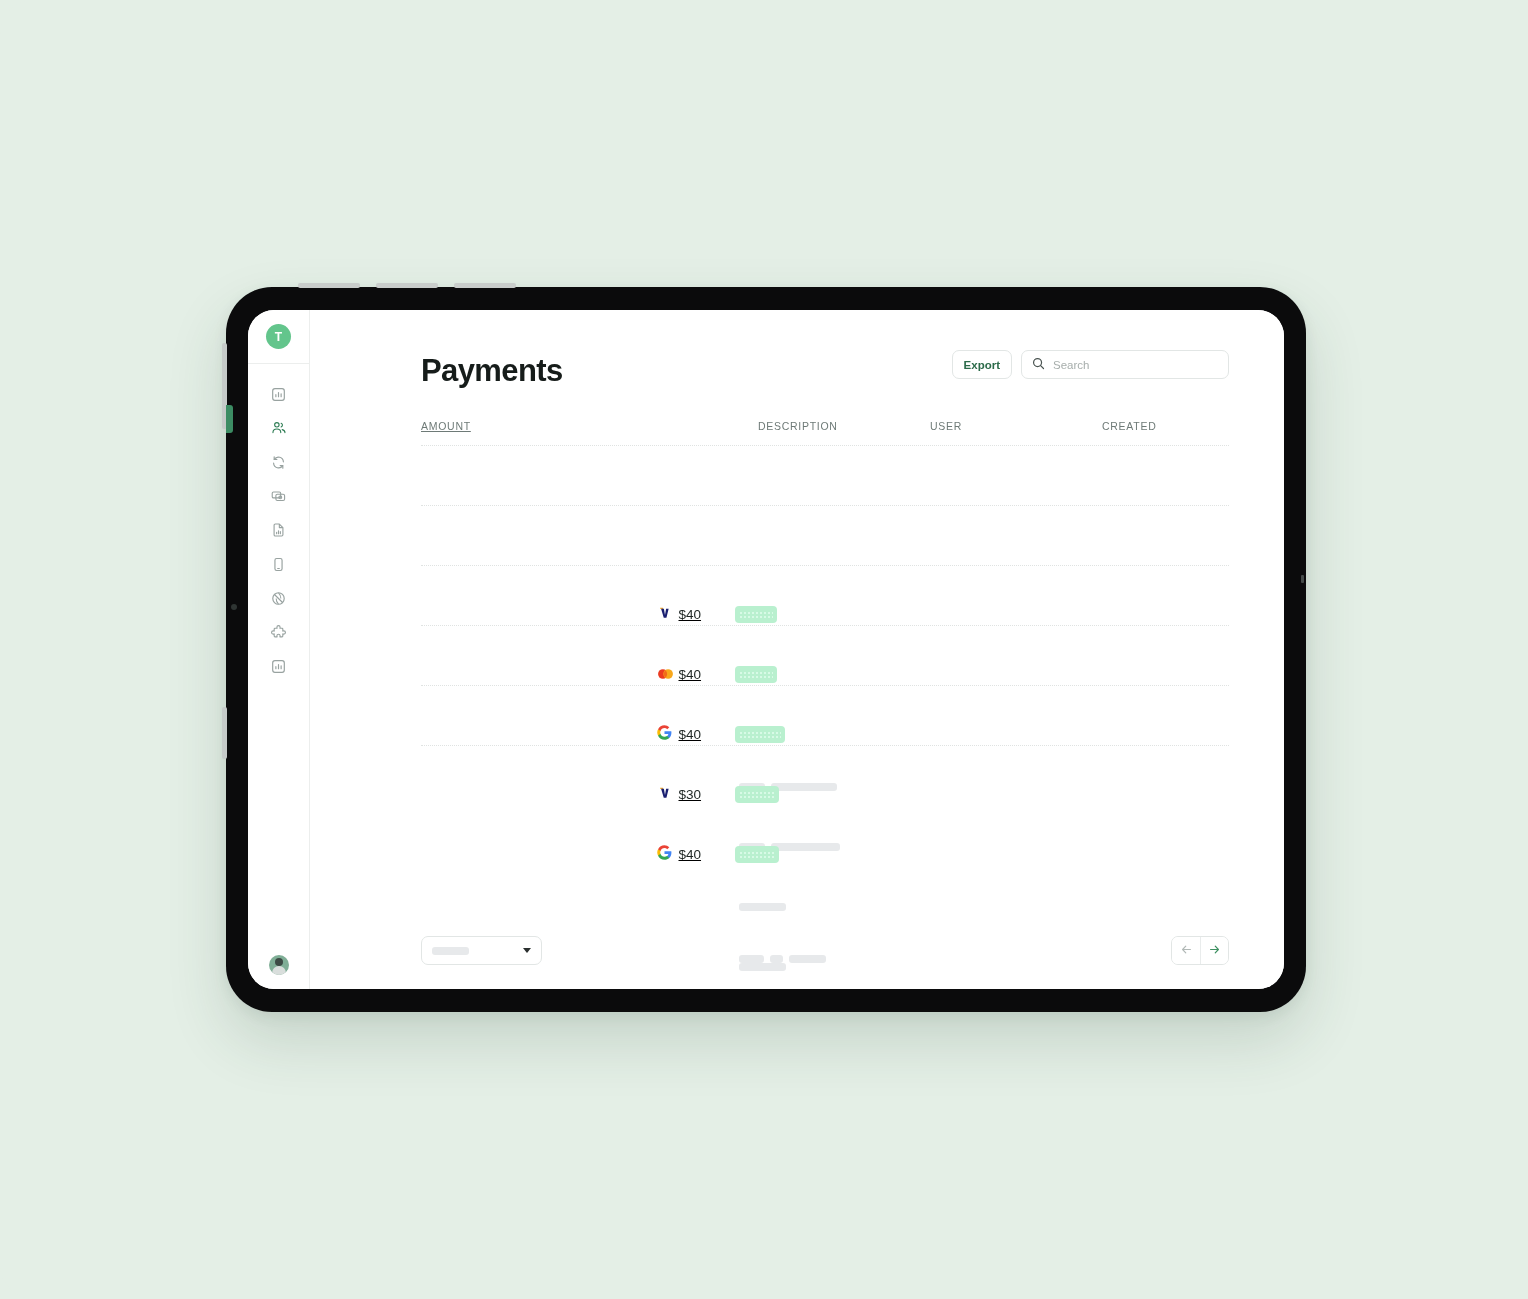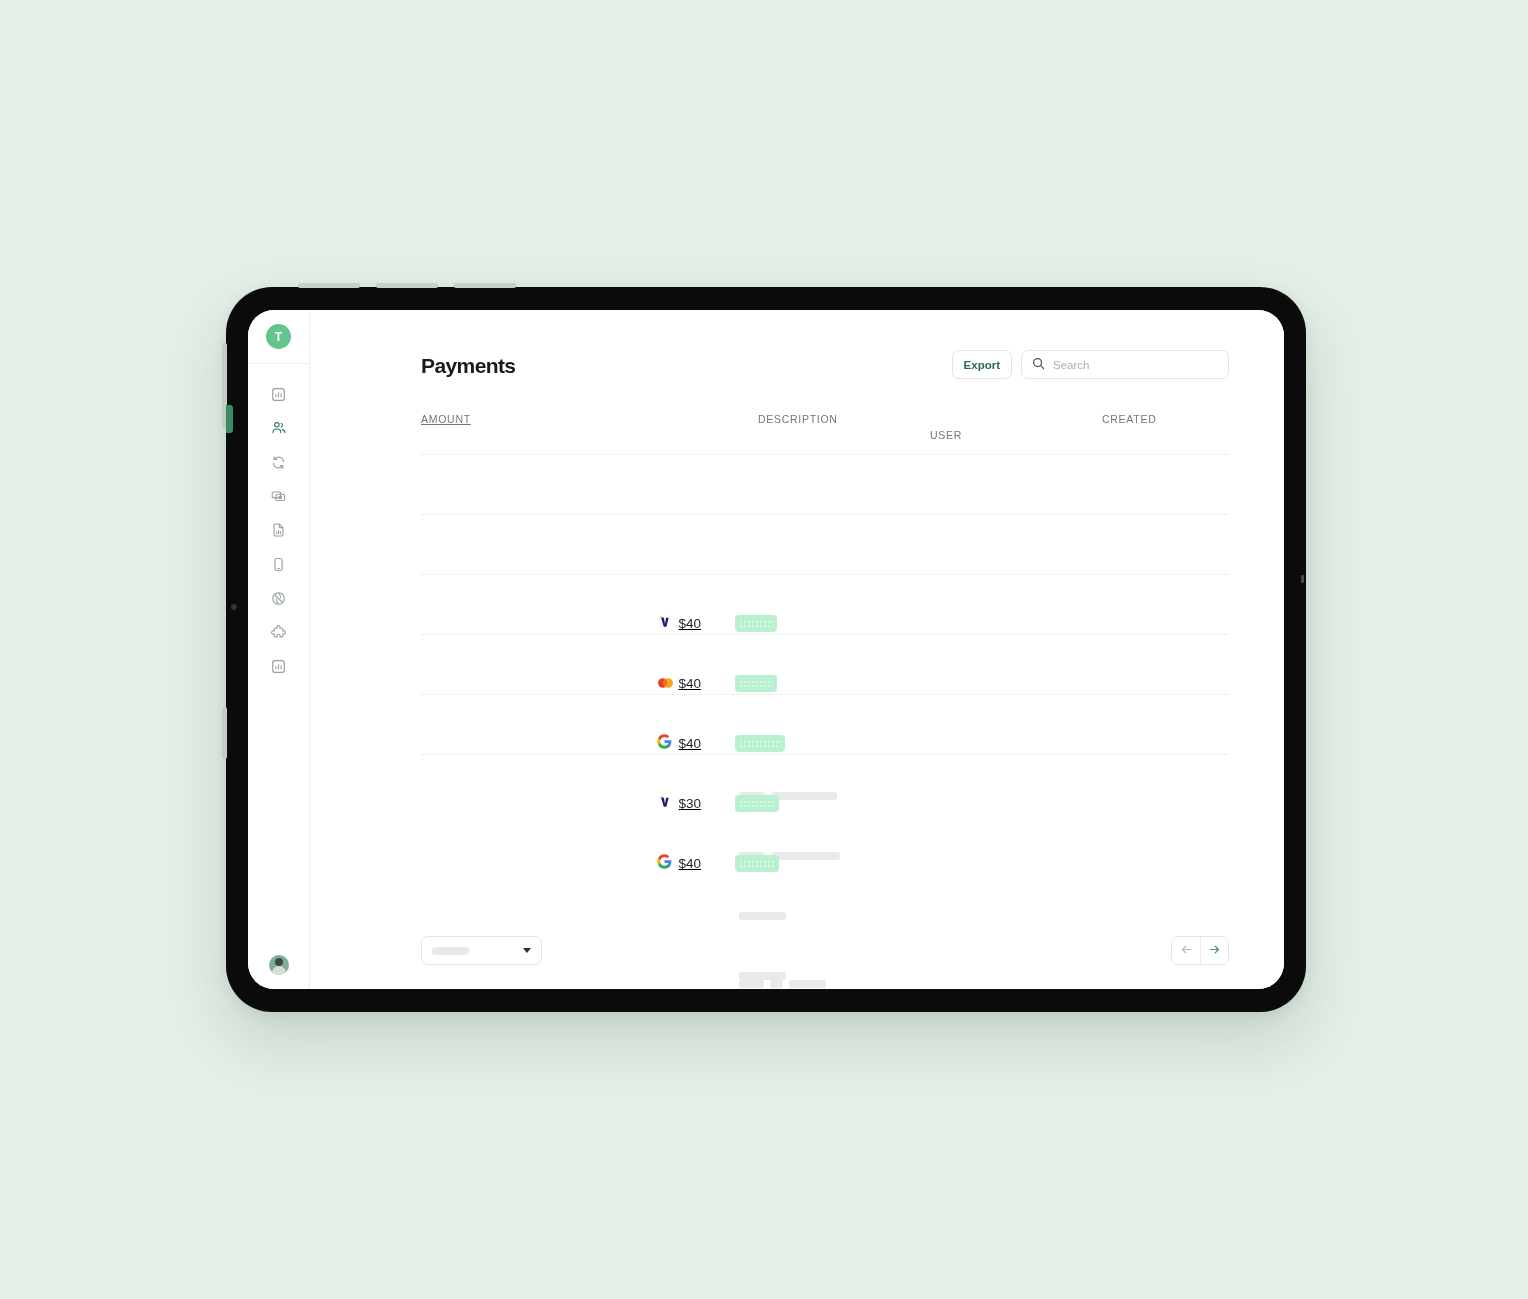--- a/index.html
+++ b/index.html
@@ -187,21 +187,21 @@
     right: 55px;
     bottom: 0;
   }
 
   .header-row {
     display: flex;
     align-items: flex-start;
     justify-content: space-between;
   }
   .page-title {
-    font-size: 21px;
+    font-size: 31px;
     font-weight: bold;
     color: #161c1a;
     letter-spacing: -0.6px;
     line-height: 1;
     margin-top: 5px;
   }
   .header-actions {
     display: flex;
     align-items: center;
     gap: 9px;
@@ -285,21 +285,21 @@
   .thead {
     display: flex;
     font-size: 10.5px;
     letter-spacing: .72px;
     color: #6e7a77;
     padding-bottom: 13px;
     border-bottom: 1px dotted #e0e3e2;
   }
   .col-amount { width: 337px; flex: 0 0 337px; text-decoration: underline; }
   .col-desc   { width: 172px; flex: 0 0 172px; }
-  .col-user   { width: 172px; flex: 0 0 172px; margin-top: 16px; }
+  .col-user   { width: 172px; flex: 0 0 172px; }
   .col-created{ flex: 1; }
 
   .trow {
     display: flex;
     align-items: center;
     height: 60px;
     border-bottom: 1px dotted #e0e3e2;
     cursor: pointer;
     flex-direction: column;
   }

